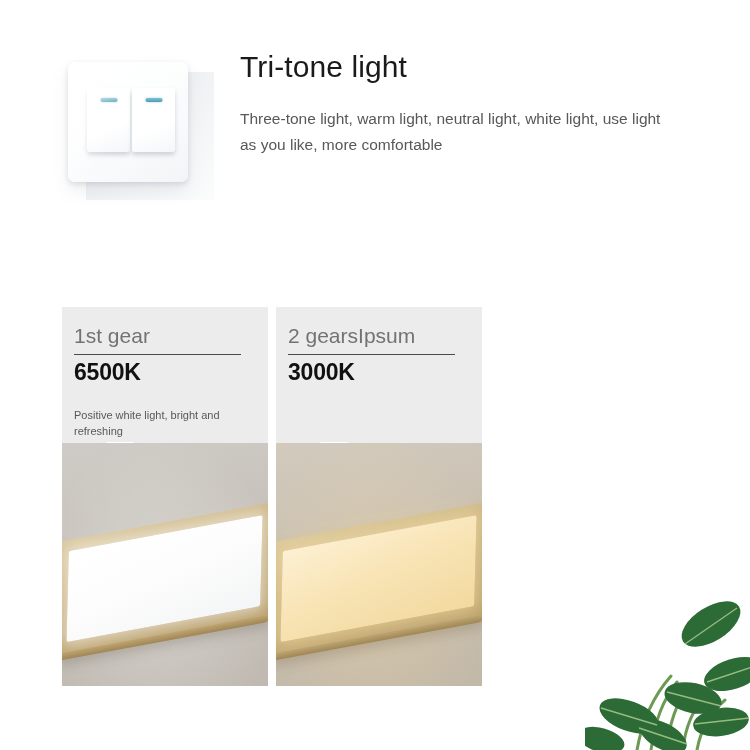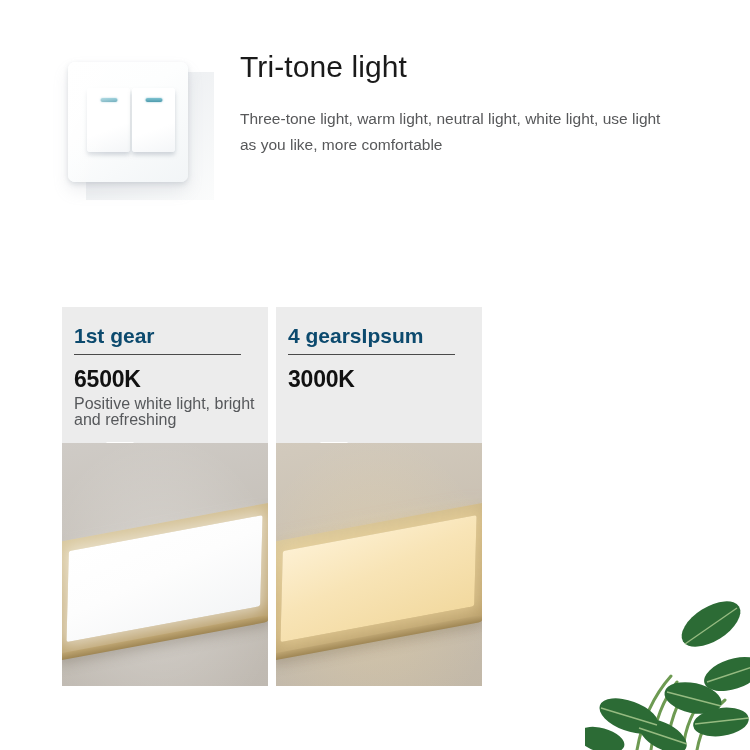--- a/index.html
+++ b/index.html
@@ -56,24 +56,24 @@
     font-size:15.5px; line-height:26px; color:#57585a; font-weight:400;
   }
 
   
   #panels { position:absolute; left:62px; top:307px; width:636px; height:379px; display:flex; gap:8px; }
   .panel { position:relative; width:206px; height:379px; overflow:hidden; background:#fff; }
 
   .panel-text {
     position:relative; height:136px; background:#ececec; padding:16px 12px 0 12px;
   }
-  .gear-name { font-size:21px; color:#0c4a6e; font-weight:700; line-height:25px; white-space:nowrap; }
+  .gear-name { font-size:21px; color:#737373; font-weight:400; line-height:25px; white-space:nowrap; }
   .gear-rule { margin:6px 2px 0 0; height:1px; background:#4a4a4a; width:92%; }
-  .kelvin { font-size:23px; color:#111; font-weight:700; line-height:29px; margin-top:10px; letter-spacing:-.2px; }
-  .gear-desc { font-size:16px; line-height:16px; color:#56585b; margin-top:2px; }
+  .kelvin { font-size:23px; color:#111; font-weight:700; line-height:29px; margin-top:3px; letter-spacing:-.2px; }
+  .gear-desc { font-size:11px; line-height:16px; color:#56585b; margin-top:20px; }
 
   .notch {
     position:absolute; left:44px; bottom:-13px; width:0; height:0;
     border-left:14px solid transparent; border-right:14px solid transparent;
     border-top:14px solid #ffffff;
   }
 
   .photo { position:relative; height:243px; overflow:hidden; }
 
   .ceiling { position:absolute; inset:0; }
@@ -146,21 +146,21 @@
       <div class="fixture">
         <div class="frame"></div>
         <div class="diffuser"></div>
         <div class="edge"></div>
       </div>
     </div>
   </div>
 
   <div class="panel p2">
     <div class="panel-text">
-      <div class="gear-name">4 gearsIpsum</div>
+      <div class="gear-name">2 gearsIpsum</div>
       <div class="gear-rule"></div>
       <div class="kelvin">3000K</div>
       <div class="notch"></div>
     </div>
     <div class="photo">
       <div class="ceiling"></div>
       <div class="glow"></div>
       <div class="fixture">
         <div class="frame"></div>
         <div class="diffuser"></div>

